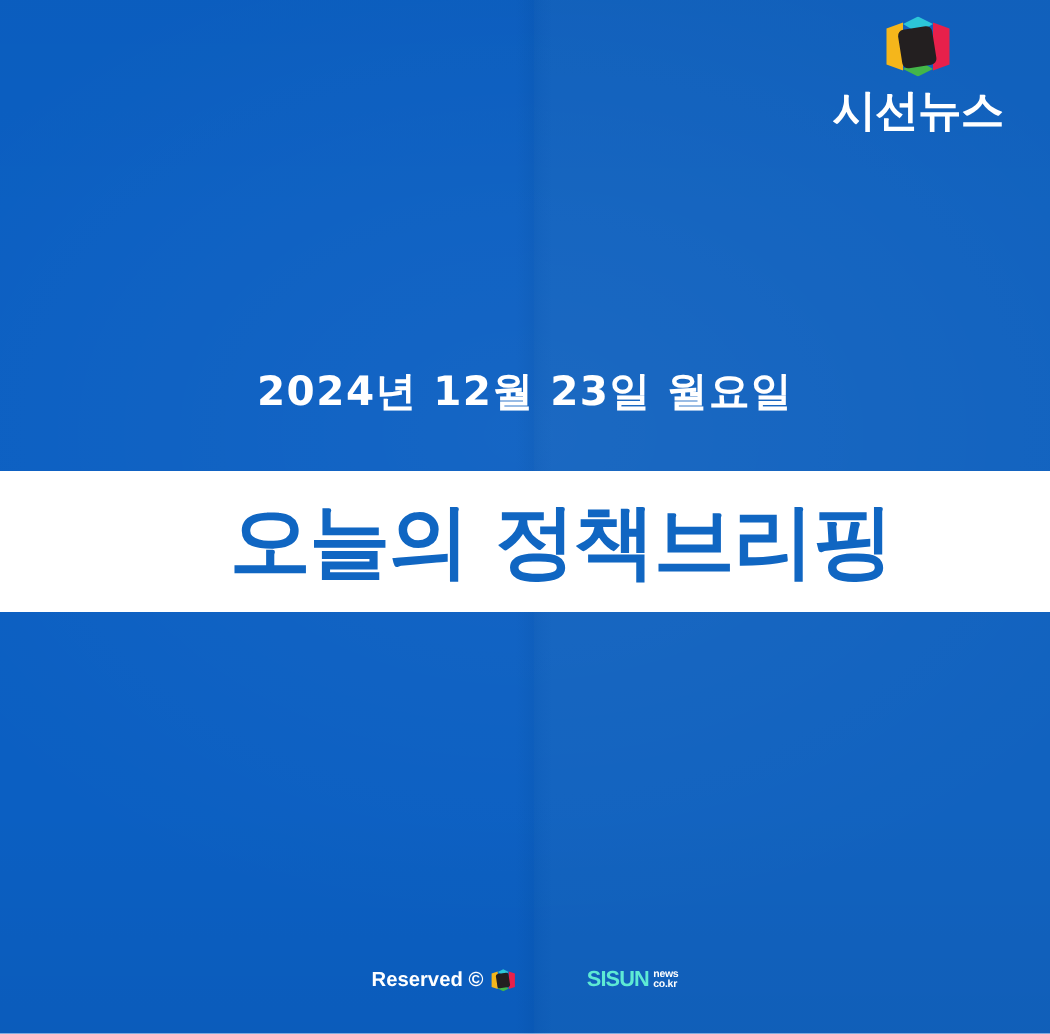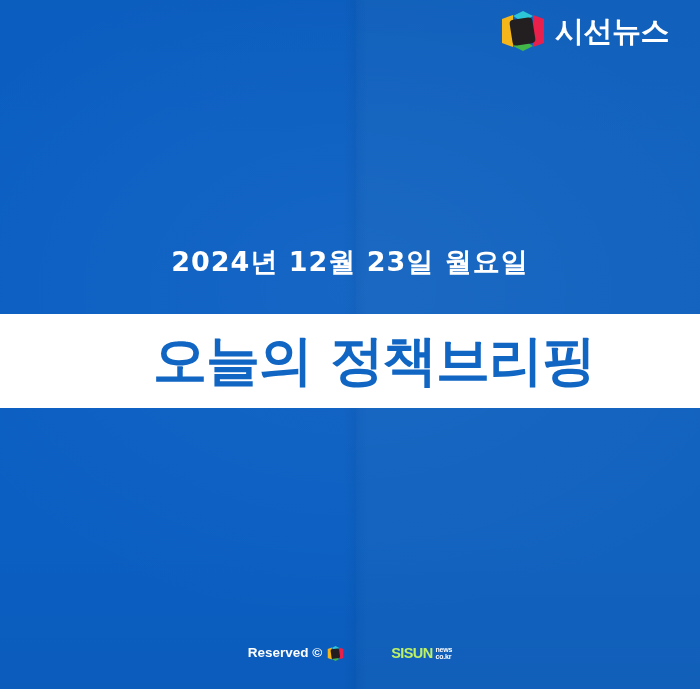--- a/index.html
+++ b/index.html
@@ -57,20 +57,21 @@
   }
 
   
   #brand {
     position: absolute;
     top: 11px;
     right: 31px;
     display: flex;
     align-items: center;
     gap: 9px;
+    flex-direction: column;
   }
   .brand-mark {
     width: 46px;
     height: 40px;
     display: block;
   }
   .brand-text {
     color: #ffffff;
     font-size: 29px;
     font-weight: bold;
@@ -140,21 +141,21 @@
     display: inline-flex;
     align-items: center;
     gap: 2px;
   }
   .mini-mark {
     width: 17px;
     height: 15px;
     display: block;
   }
   .mini-word {
-    color: #bef264;
+    color: #5eead4;
     font-size: 14.5px;
     font-weight: bold;
     letter-spacing: -0.6px;
     line-height: 1;
     margin-left: 45px;
   }
   .mini-stack {
     display: inline-flex;
     flex-direction: column;
     justify-content: center;

